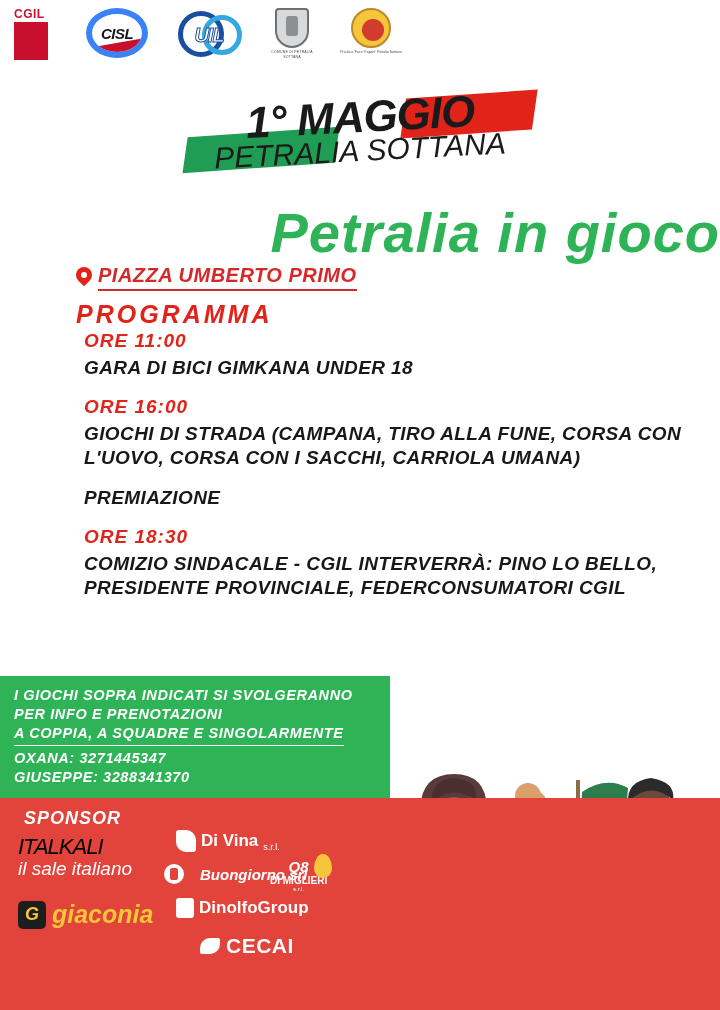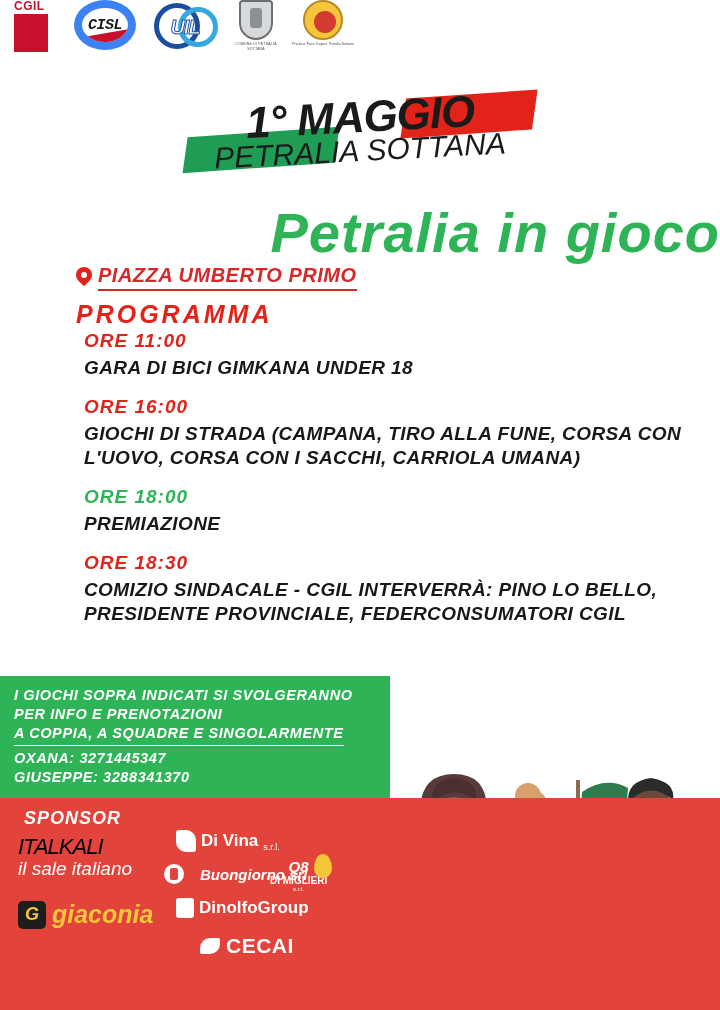--- a/index.html
+++ b/index.html
@@ -12,49 +12,48 @@
   .poster {
     position: relative;
     width: 720px; height: 1010px;
     background: #ffffff;
     overflow: hidden;
   }
 
   
   .logos {
     position: absolute;
-    top: 0; left: 14px;
+    top: 8px; left: 14px;
     display: flex;
     align-items: flex-start;
-    gap: 16px;
+    gap: 28px;
     height: 70px;
   }
   .logo-cgil {
     width: 44px; height: 54px;
     position: relative;
   }
   .logo-cgil .cgil-text {
     font-size: 12px; font-weight: bold; color: #c8102e;
     letter-spacing: 0.5px;
     line-height: 12px;
   }
   .logo-cgil .cgil-block {
     margin-top: 2px;
     width: 34px; height: 38px;
     background: #c8102e;
   }
   .logo-cisl {
     width: 62px; height: 50px;
     border-radius: 50%;
     background: #ffffff;
-    border: 8px solid #3b82f6;
+    border: 6px solid #3b82f6;
     display: flex; align-items: center; justify-content: center;
     position: relative;
     overflow: hidden;
-    font-family: Liberation Mono, monospace;
   }
   .logo-cisl .cisl-text {
     font-size: 15px; font-weight: bold; color: #17181a;
     font-style: italic;
     letter-spacing: -0.5px;
   }
   .logo-cisl .cisl-swoosh {
     position: absolute;
     bottom: -6px; left: -6px;
     width: 74px; height: 16px;
@@ -431,21 +430,20 @@
   <div class="schedule">
     <div class="sched-item">
       <div class="sched-time red">ORE 11:00</div>
       <div class="sched-desc">GARA DI BICI GIMKANA UNDER 18</div>
     </div>
     <div class="sched-item">
       <div class="sched-time red">ORE 16:00</div>
       <div class="sched-desc">GIOCHI DI STRADA (CAMPANA, TIRO ALLA FUNE, CORSA CON L'UOVO, CORSA CON I SACCHI, CARRIOLA UMANA)</div>
     </div>
     <div class="sched-item">
-      <div class="sched-time green">ORE 18:00</div>
       <div class="sched-desc">PREMIAZIONE</div>
     </div>
     <div class="sched-item">
       <div class="sched-time red">ORE 18:30</div>
       <div class="sched-desc">COMIZIO SINDACALE - CGIL INTERVERRÀ: PINO LO BELLO, PRESIDENTE PROVINCIALE, FEDERCONSUMATORI CGIL</div>
     </div>
   </div>
 
   <div class="illustration">
     <svg width="400" height="330" viewBox="0 0 400 330" xmlns="http://www.w3.org/2000/svg">

